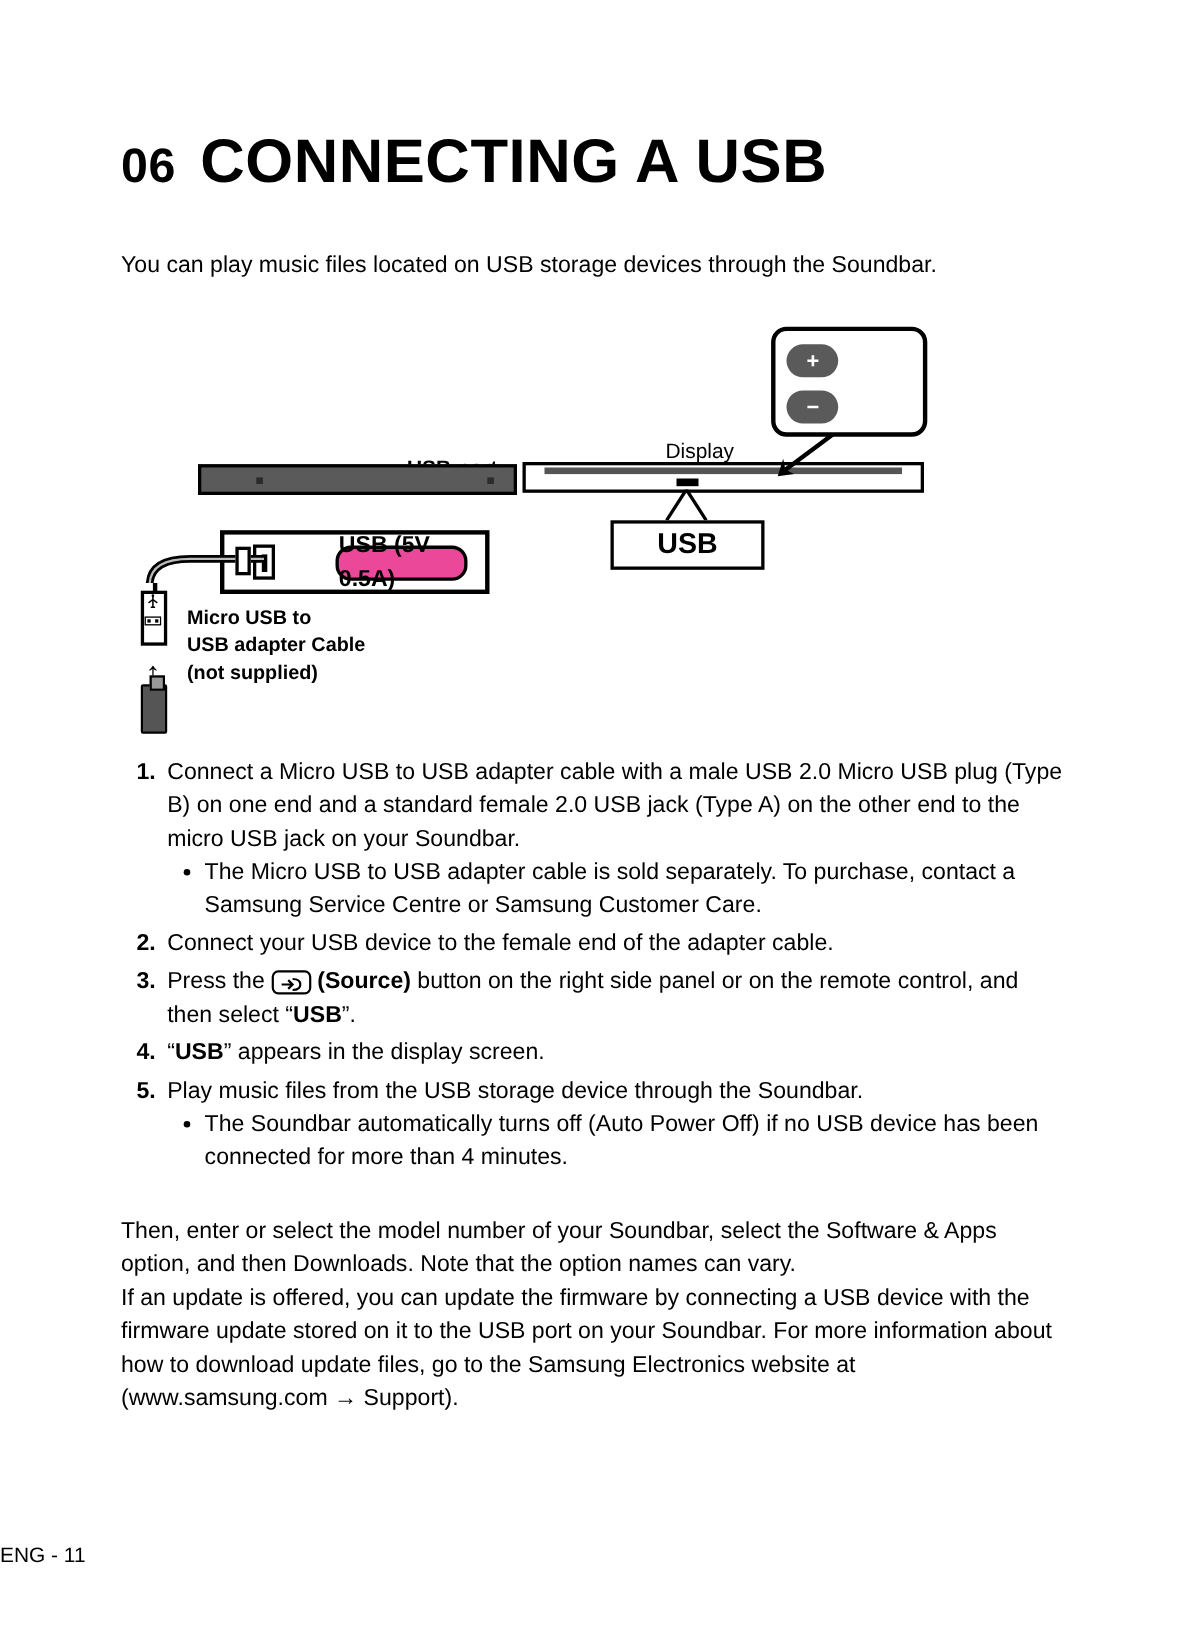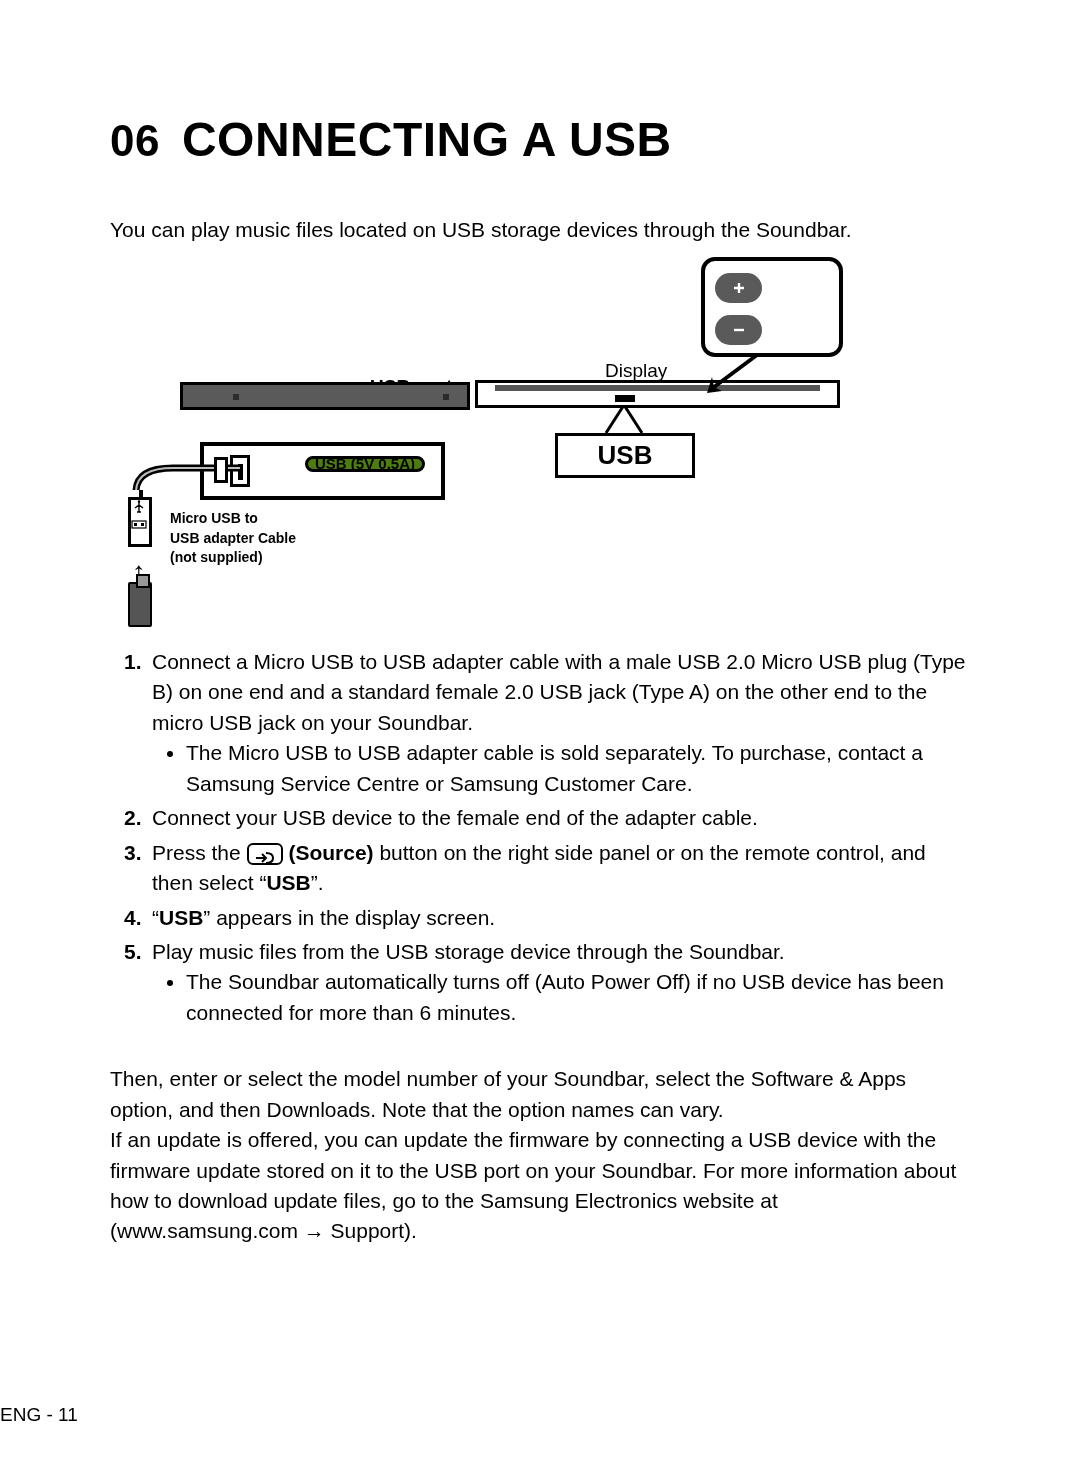--- a/index.html
+++ b/index.html
@@ -21,27 +21,27 @@
     align-items: baseline;
     gap: 22px;
     margin-bottom: 40px;
   }
   .chapter-num {
     font-size: 44px;
     font-weight: 900;
     letter-spacing: 0.5px;
   }
   .chapter-text {
-    font-size: 48px;
+    font-size: 56px;
     font-weight: 900;
     letter-spacing: 0.5px;
   }
   .intro-text {
     font-size: 21px;
-    margin-bottom: 12px;
+    margin-bottom: 40px;
   }
 
   .diagram-area {
     position: relative;
     width: 100%;
     height: 370px;
     margin-bottom: 20px;
   }
 
   
@@ -96,28 +96,28 @@
     position:absolute;
     left:5px; top:6px;
     width:5px; height:16px;
     background:#000;
   }
   .usb-label-pill {
     position: absolute;
     left: 195px;
     top: 199px;
     width: 120px;
-    height: 16px;
+    height: 32px;
     border: 3px solid #000;
     border-radius: 14px;
     display: flex;
     align-items: center;
     justify-content: center;
-    font-size: 15px;
-    background: #4d7c0f;
+    font-size: 21px;
+    background: #ec4899;
     font-weight:600;
   }
   .cable-path {
     position: absolute;
     left: 18px;
     top: 195px;
     width: 115px;
     height: 38px;
   }
   .cable-plug {
@@ -164,21 +164,21 @@
     content:"";
     position:absolute;
     left:6px; top:-10px;
     width:10px; height:10px;
     background:#999; border:2px solid #000;
   }
   .adapter-label {
     position: absolute;
     left: 60px;
     top: 252px;
-    font-size: 14px;
+    font-size: 18px;
     font-weight: 700;
     line-height: 1.4;
   }
   
   .adapter-icon1{position:absolute; left:22px; top:243px; font-size:10px;}
   .adapter-icon2{position:absolute; left:21px; top:263px; font-size:9px; letter-spacing:-0.5px;}
 
   
   .display-label {
     position: absolute;
@@ -427,21 +427,21 @@
             <path d="M11 2 Q18 2 18 7 Q18 12 11 12" stroke="#000" stroke-width="2" fill="none"></path>
           </svg></span>
       <span class="bold">(Source)</span><span> button on the right side panel or on the remote control, and then select “</span><span class="bold">USB</span><span>”.</span>
     </li>
     <li>
       <span>“</span><span class="bold">USB</span><span>” appears in the display screen.</span>
     </li>
     <li>
       <span>Play music files from the USB storage device through the Soundbar.</span>
       <ul class="sub">
-        <li>The Soundbar automatically turns off (Auto Power Off) if no USB device has been connected for more than 6 minutes.</li>
+        <li>The Soundbar automatically turns off (Auto Power Off) if no USB device has been connected for more than 4 minutes.</li>
       </ul>
     </li>
   </ol>
 
   <div class="update-body">
     <p>Then, enter or select the model number of your Soundbar, select the Software &amp; Apps option, and then Downloads. Note that the option names can vary.</p>
     <p>If an update is offered, you can update the firmware by connecting a USB device with the firmware update stored on it to the USB port on your Soundbar. For more information about how to download update files, go to the Samsung Electronics website at (www.samsung.com → Support).</p>
   </div>
 
 </div>

